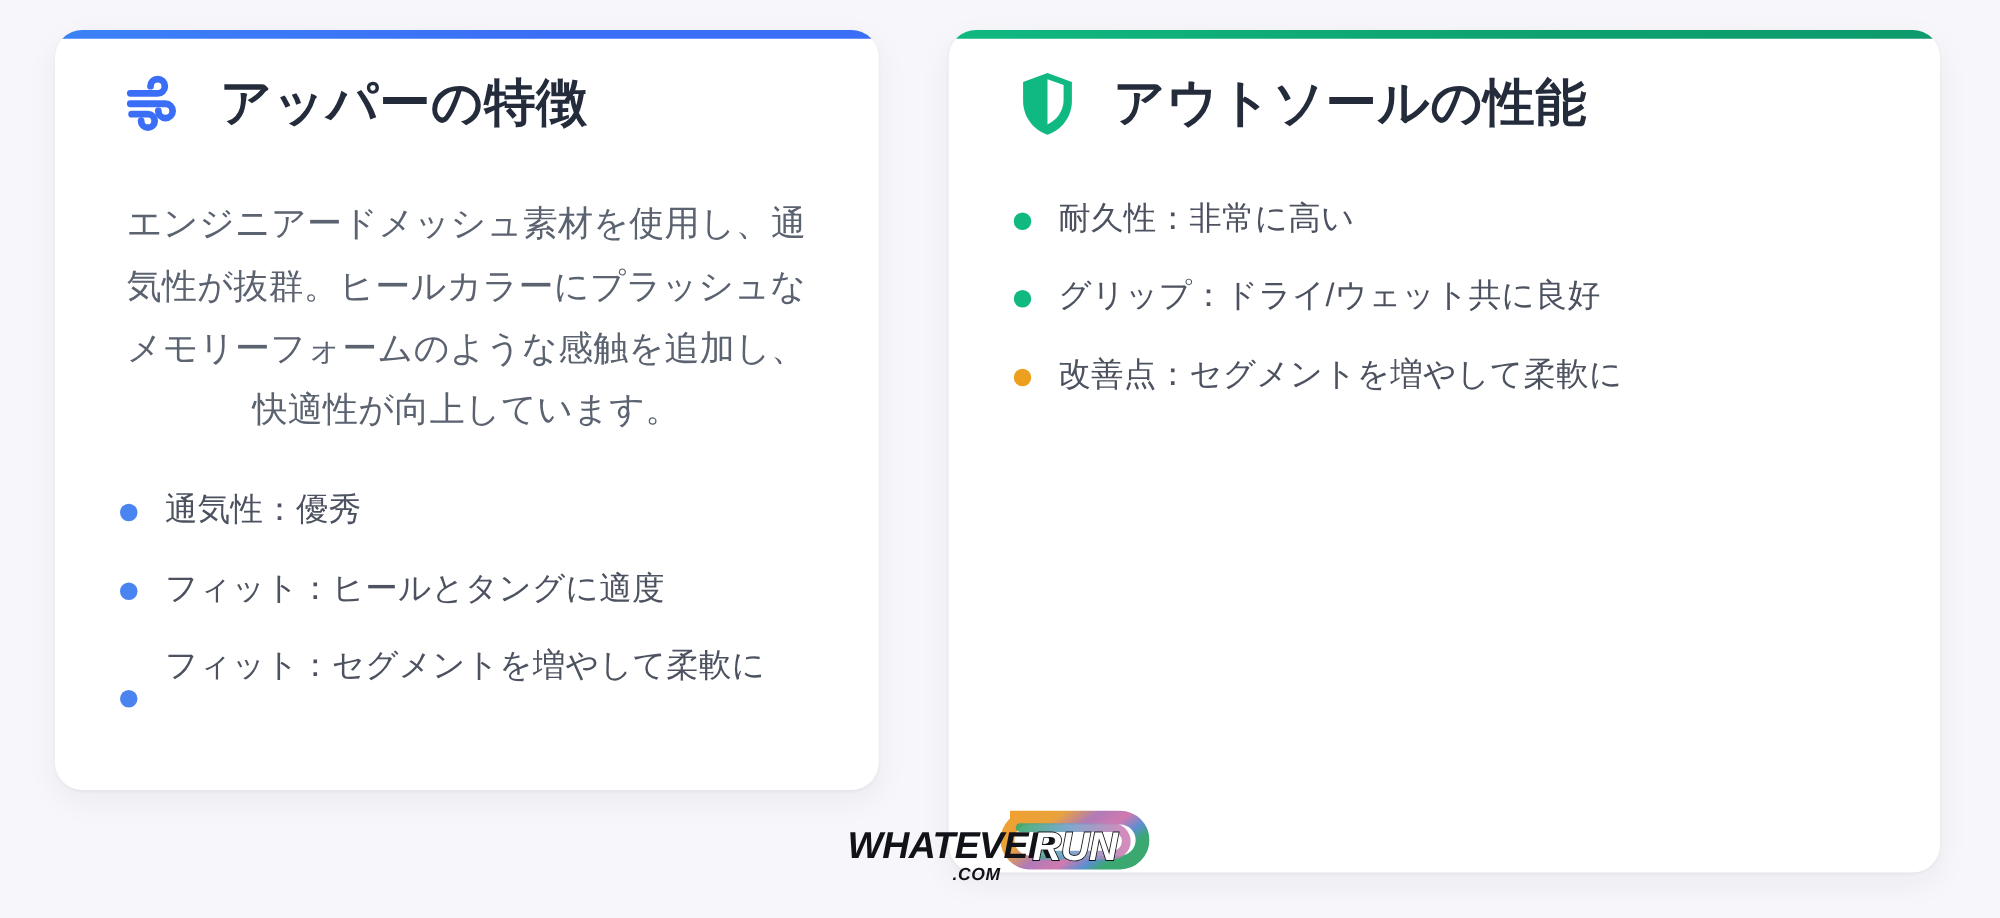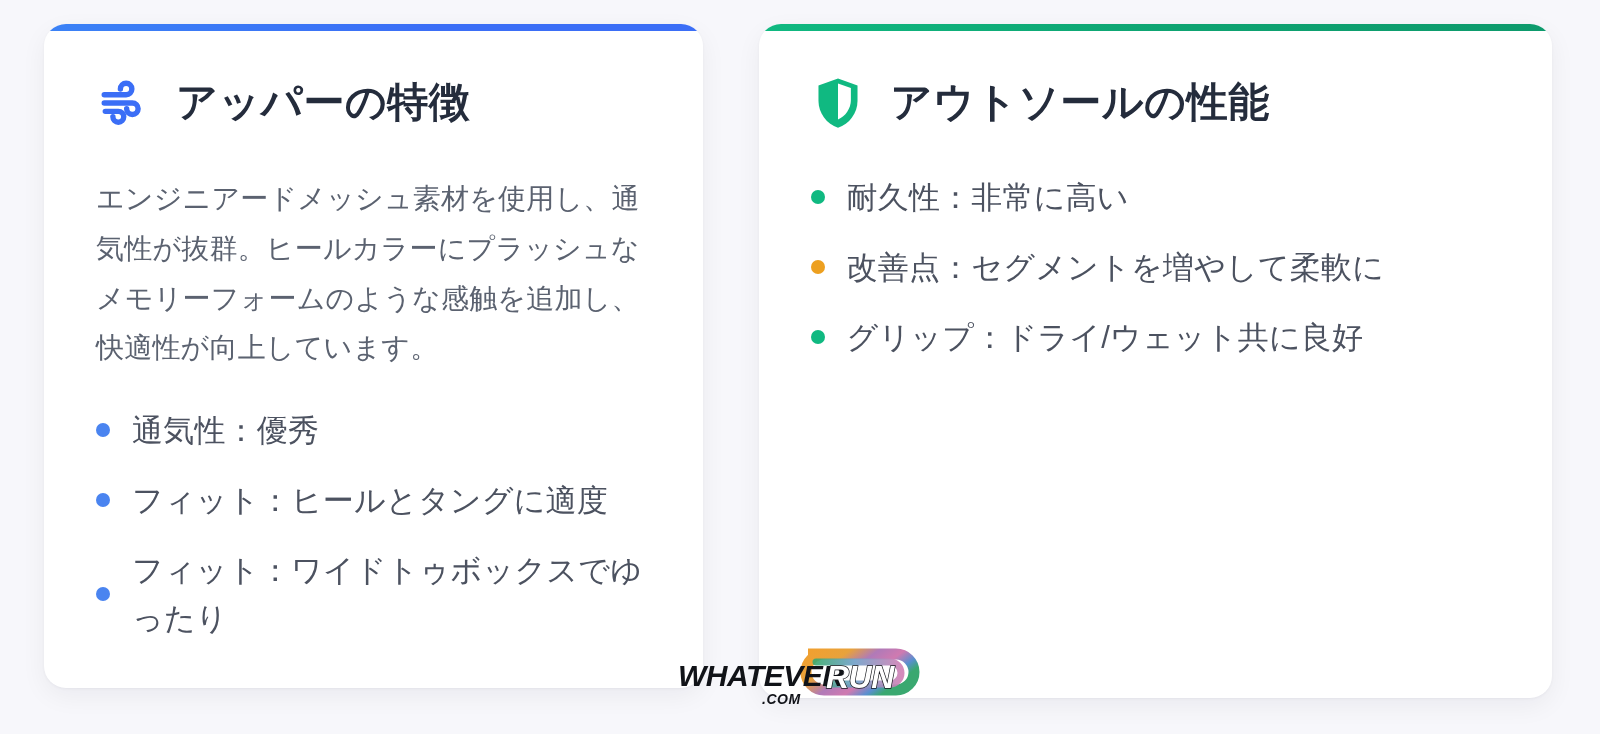--- a/index.html
+++ b/index.html
@@ -24,21 +24,21 @@
     gap: 56px;
     padding: 24px 48px 0 44px;
     align-items: flex-start;
   }
 
   .card {
     background: #ffffff;
     border-radius: 22px;
     position: relative;
     box-shadow: 0 1px 3px rgba(16,24,40,0.045), 0 8px 26px rgba(16,24,40,0.055);
-    padding: 52px 52px 44px 52px;
+    padding: 32px 52px 44px 52px;
     overflow: hidden;
   }
 
   .card::before {
     content: "";
     position: absolute;
     top: 0; left: 0; right: 0;
     height: 7px;
     border-top-left-radius: 22px;
     border-top-right-radius: 22px;
@@ -85,34 +85,35 @@
     line-height: 1.15;
     white-space: nowrap;
   }
 
   .card-body {
     font-size: 28px;
     line-height: 1.78;
     color: #5b6270;
     letter-spacing: 0.2px;
     margin-bottom: 34px;
+    text-align: center;
   }
 
   .bullet-list {
     list-style: none;
     display: flex;
     flex-direction: column;
     gap: 22px;
   }
 
   .bullet-item {
     display: flex;
     align-items: flex-start;
     gap: 22px;
-    font-size: 31px;
+    font-size: 26px;
     line-height: 1.55;
     color: #4c5260;
     letter-spacing: 0.2px;
   }
 
   .bullet-dot {
     flex: 0 0 auto;
     width: 14px;
     height: 14px;
     border-radius: 50%;
@@ -158,21 +159,21 @@
       <li class="bullet-item">
         <span class="bullet-dot" style="background:#4a84f0"></span>
         <span class="bullet-text">通気性：優秀</span>
       </li>
       <li class="bullet-item">
         <span class="bullet-dot" style="background:#4a84f0"></span>
         <span class="bullet-text">フィット：ヒールとタングに適度</span>
       </li>
       <li class="bullet-item">
         <span class="bullet-dot" style="background:#4a84f0; margin-top:40px"></span>
-        <span class="bullet-text">フィット：ワイドトゥボックスでゆったり</span>
+        <span class="bullet-text">フィット：セグメントを増やして柔軟に</span>
       </li>
     </ul>
   </section>
 
   <section class="card card-outsole">
 
     <div class="card-header">
       <span class="card-icon">
         <svg width="50" height="54" viewBox="0 0 24 26" fill="none">
           <path d="M12 1.2 21.4 4.6v7.3c0 6.1-4 11.2-9.4 13-5.4-1.8-9.4-6.9-9.4-13V4.6L12 1.2Z" fill="#10b981"></path>
@@ -182,26 +183,26 @@
       <h2 class="card-title">アウトソールの性能</h2>
     </div>
 
 
     <ul class="bullet-list">
       <li class="bullet-item">
         <span class="bullet-dot" style="background:#10b981"></span>
         <span class="bullet-text">耐久性：非常に高い</span>
       </li>
       <li class="bullet-item">
+        <span class="bullet-dot" style="background:#10b981"></span>
+        <span class="bullet-text">グリップ：ドライ/ウェット共に良好</span>
+      </li>
+      <li class="bullet-item">
         <span class="bullet-dot" style="background:#eda020"></span>
         <span class="bullet-text">改善点：セグメントを増やして柔軟に</span>
-      </li>
-      <li class="bullet-item">
-        <span class="bullet-dot" style="background:#10b981"></span>
-        <span class="bullet-text">グリップ：ドライ/ウェット共に良好</span>
       </li>
     </ul>
   </section>
 </div>
 
 <div class="watermark">
   <svg viewBox="0 0 252 70" xmlns="http://www.w3.org/2000/svg">
     <defs>
       <linearGradient id="swoosh-grad" x1="0" y1="0" x2="1" y2="0.45">
         <stop offset="0%" stop-color="#f0a030"></stop>

